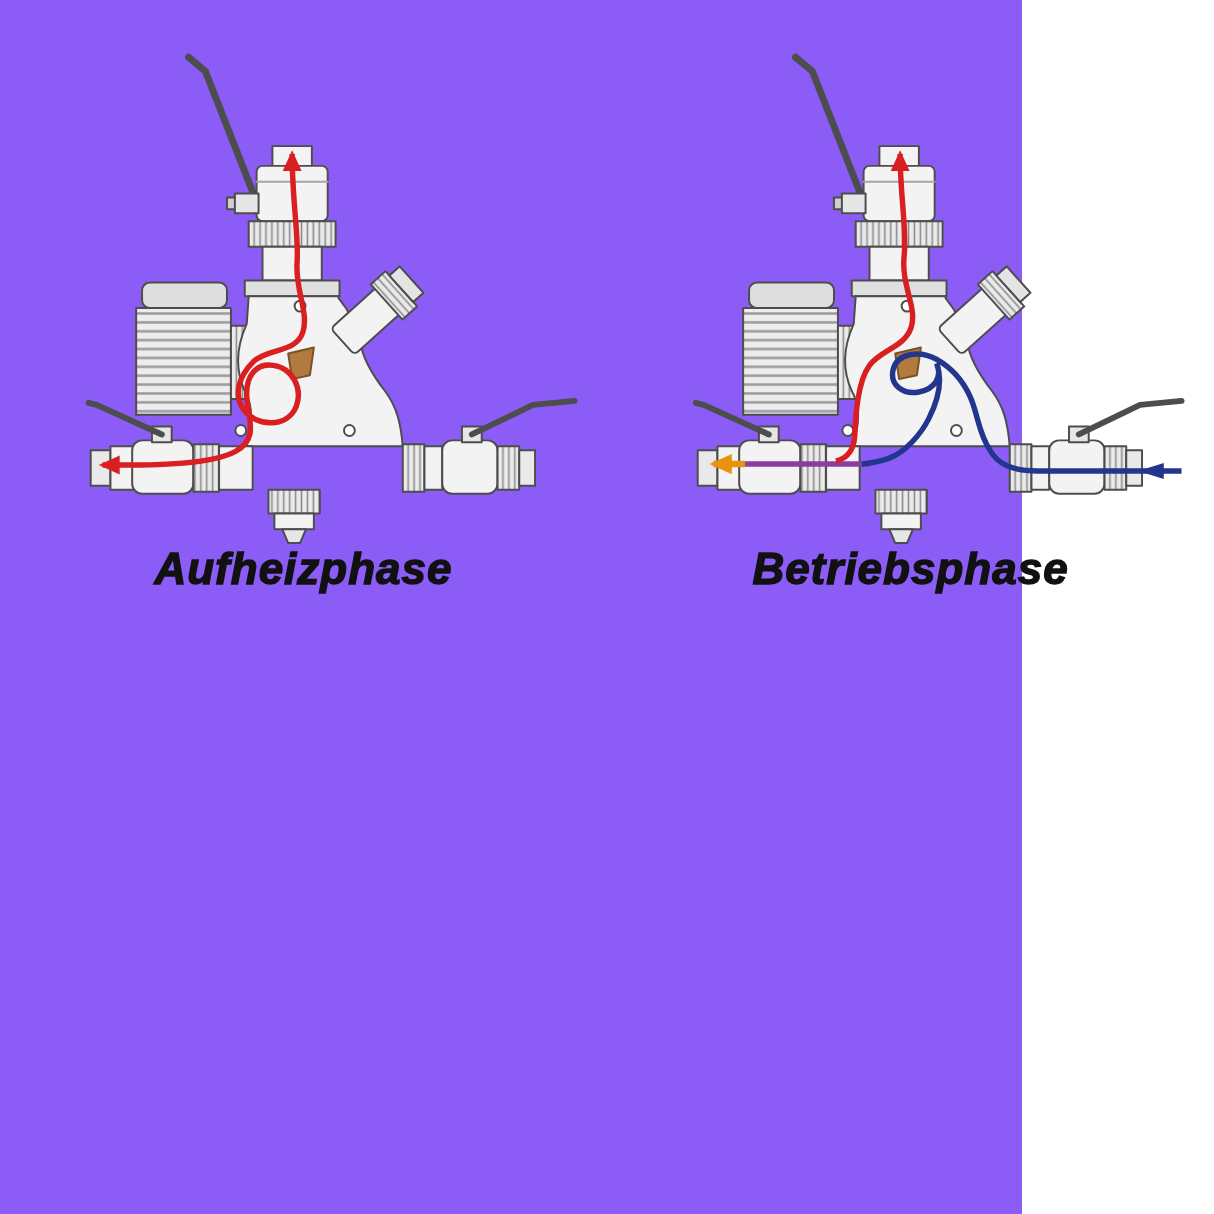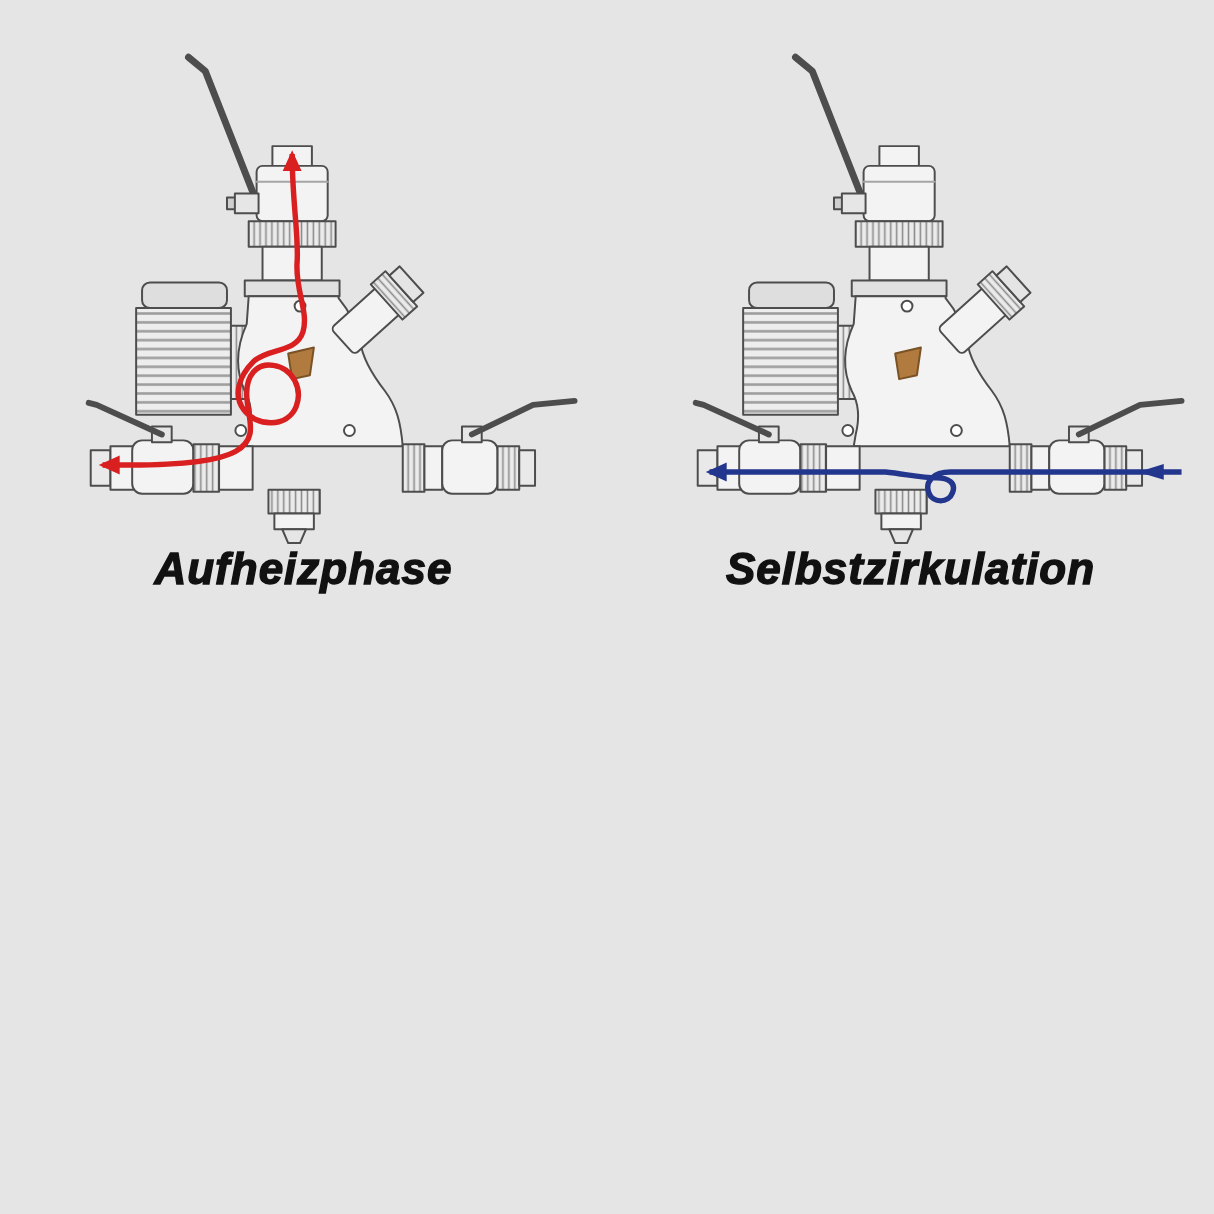--- a/index.html
+++ b/index.html
@@ -1,17 +1,17 @@
 <!DOCTYPE html>
 <html style="--hot: #d91f1f; --cold: #23368e; --mixed: #8a3fa0; --inlet: #e8930c; --cone: #b17a3e; --ink: #4d4d4d;"><head>
 <meta charset="utf-8">
 <style>
   html,body{margin:0;padding:0;background:#fff;}
   .canvas{
-    width:1214px;height:1214px;background:#e5e5e5;
+    width:1022px;height:1214px;background:#8b5cf6;
     display:grid;grid-template-columns:607px 607px;grid-template-rows:607px 607px;
     font-family:"Liberation Sans",sans-serif;
   }
   figure.panel{margin:0;padding:0;display:flex;flex-direction:column;align-items:center;}
   figure.panel svg.scene{display:block;width:607px;height:548px;}
   figcaption.phase-label{
     text-align:center;
     font-size:44px;line-height:50px;
     font-style:italic;font-weight:bold;
     color:#111;
@@ -107,24 +107,27 @@
 <div class="canvas">
 
   <figure class="panel">
     <svg class="scene" viewBox="0 0 607 555">
       <use href="#valve-asm"></use>
       <path class="flow flow-hot" d="M292,156 C292,205 299,240 297,266 C295,294 309,316 303,336 C296,358 268,352 253,366 C238,381 232,400 243,415 C255,432 287,434 296,412 C303,394 293,373 273,370 C256,367 245,381 246,401 C247,424 259,443 235,457 C212,470 160,471 128,471 L100,471" marker-start="url(#ahRed)" marker-end="url(#ahRed)"></path>
     </svg>
     <figcaption class="phase-label">Aufheizphase</figcaption>
   </figure>
 
-
-
   <figure class="panel">
     <svg class="scene" viewBox="0 0 607 555">
       <use href="#valve-asm"></use>
-      <path class="flow flow-cold" d="M578,478 L344,478 C326,478 318,488 322,499 C326,510 342,510 346,499 C350,489 342,484 330,484 C314,484 298,480 278,478 L100,478" marker-end="url(#ahBlue)"></path>
-      <polygon class="ah-cold" points="560,470 560,486 534,478"></polygon>
+      <path class="flow flow-mixed" d="M262,470 L126,470"></path>
+      <path class="flow flow-inlet" d="M136,470 L104,470" marker-end="url(#ahOrange)"></path>
+      <path class="flow flow-cold" d="M578,477 L432,477 C406,477 392,470 384,456 C372,438 372,420 364,402 C356,384 344,372 330,364 C312,354 290,358 286,374 C282,390 296,400 312,397 C328,394 336,382 330,368 C336,384 332,404 322,424 C314,440 298,458 282,464 C272,468 262,469 254,470"></path>
+      <polygon class="ah-cold" points="560,469 560,485 534,477"></polygon>
+      <path class="flow flow-hot" d="M293,156 C293,200 300,232 297,260 C294,290 311,312 304,332 C297,352 274,354 262,370 C250,386 248,420 247,442 C246,456 240,464 228,467" marker-start="url(#ahRed)"></path>
     </svg>
-    <figcaption class="phase-label">Selbstzirkulation</figcaption>
+    <figcaption class="phase-label">Betriebsphase</figcaption>
   </figure>
+
+
 
 </div>
 
 </body></html>

